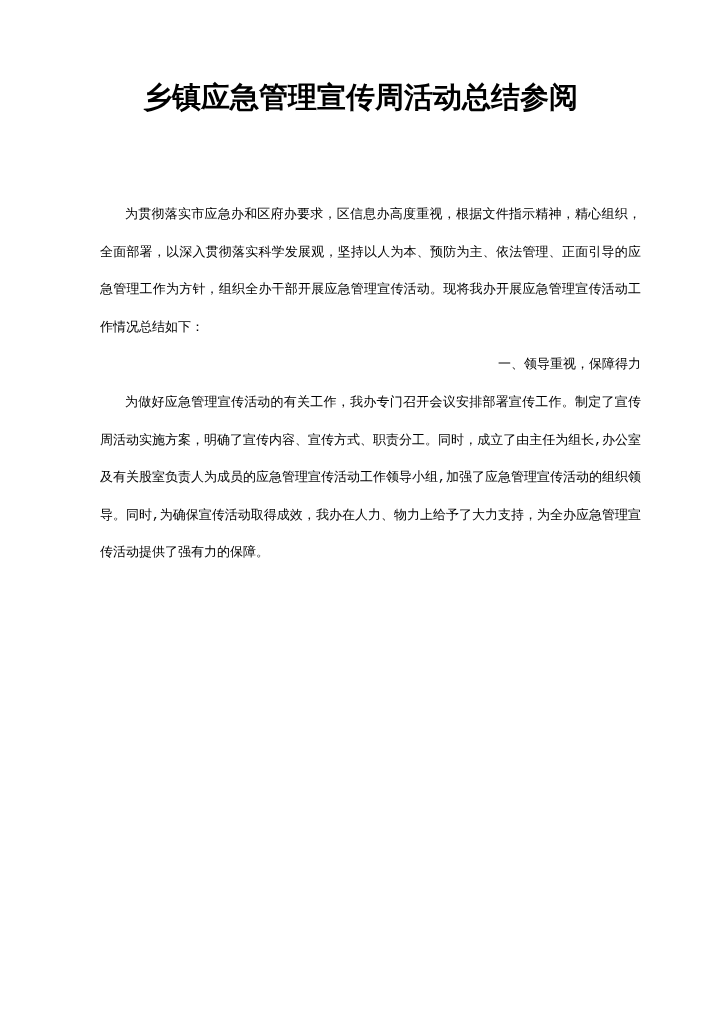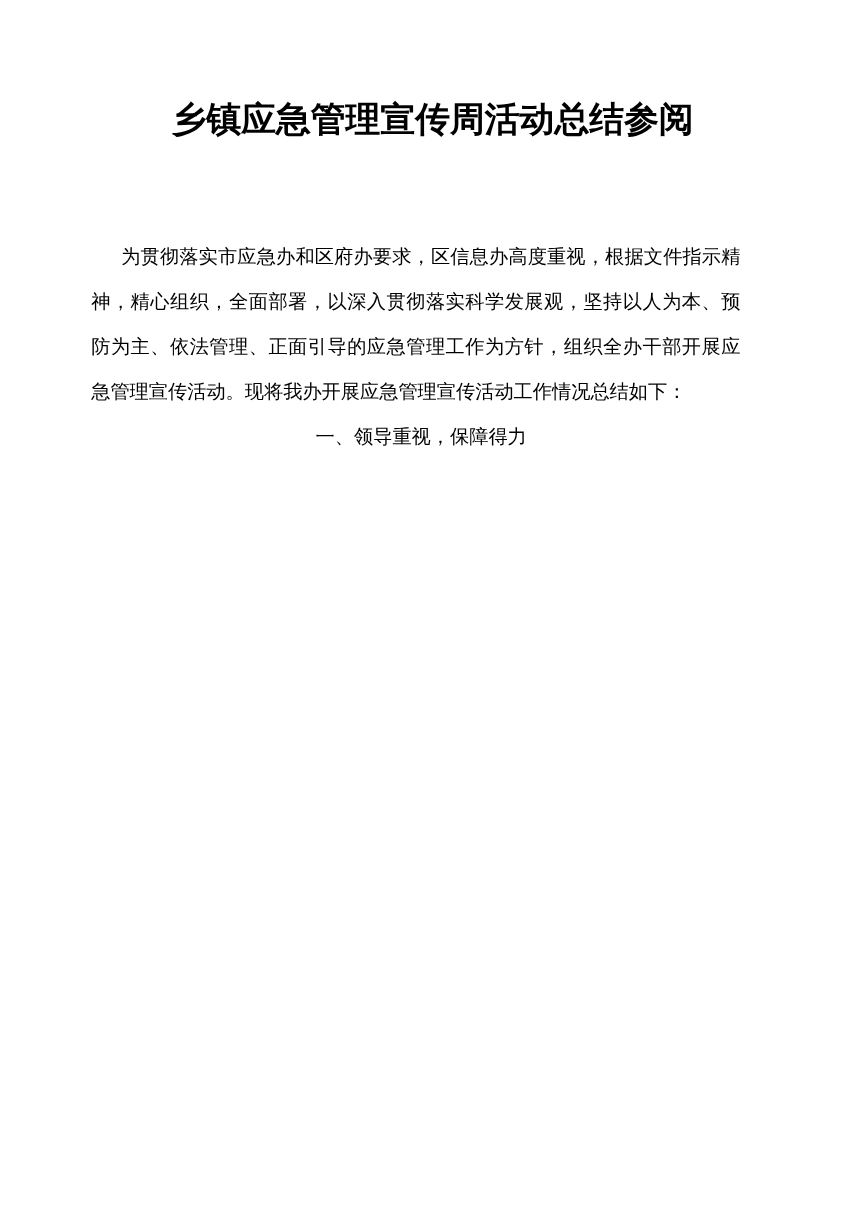--- a/index.html
+++ b/index.html
@@ -6,60 +6,61 @@
     margin: 0;
     padding: 0;
     background: #ffffff;
   }
   .page {
     position: relative;
     width: 721px;
     height: 776px;
     background: #ffffff;
     overflow: hidden;
-    font-family: Liberation Serif, serif;
+    font-family: Liberation Mono, monospace;
     color: #000000;
   }
   .doc-title {
     position: absolute;
     top: 76px;
     left: 0;
     right: 0;
     margin: 0;
     text-align: center;
     font-size: 29px;
     font-weight: bold;
     line-height: 48px;
     letter-spacing: 0px;
     color: #000000;
   }
   .doc-body {
     position: absolute;
     top: 196px;
-    left: 76px;
+    left: 100px;
     width: 541px;
-    font-size: 16px;
+    font-size: 13px;
     line-height: 37.6px;
     text-align: justify;
     color: #000000;
   }
   .doc-body p {
     margin: 0;
     padding: 0;
   }
   .doc-body p.paragraph {
     text-indent: 25px;
   }
   .doc-body p.heading {
     text-indent: 9px;
-    text-align: center;
+    text-align: right;
   }
 </style>
 </head>
 <body>
 
 <div class="page">
   <h1 class="doc-title">乡镇应急管理宣传周活动总结参阅</h1>
   <div class="doc-body">
       <p class="paragraph">为贯彻落实市应急办和区府办要求，区信息办高度重视，根据文件指示精神，精心组织，全面部署，以深入贯彻落实科学发展观，坚持以人为本、预防为主、依法管理、正面引导的应急管理工作为方针，组织全办干部开展应急管理宣传活动。现将我办开展应急管理宣传活动工作情况总结如下：</p>
       <p class="heading">一、领导重视，保障得力</p>
+      <p class="paragraph">为做好应急管理宣传活动的有关工作，我办专门召开会议安排部署宣传工作。制定了宣传周活动实施方案，明确了宣传内容、宣传方式、职责分工。同时，成立了由主任为组长,办公室及有关股室负责人为成员的应急管理宣传活动工作领导小组,加强了应急管理宣传活动的组织领导。同时,为确保宣传活动取得成效，我办在人力、物力上给予了大力支持，为全办应急管理宣传活动提供了强有力的保障。</p>
     </div>
 </div>
 
 </body></html>

